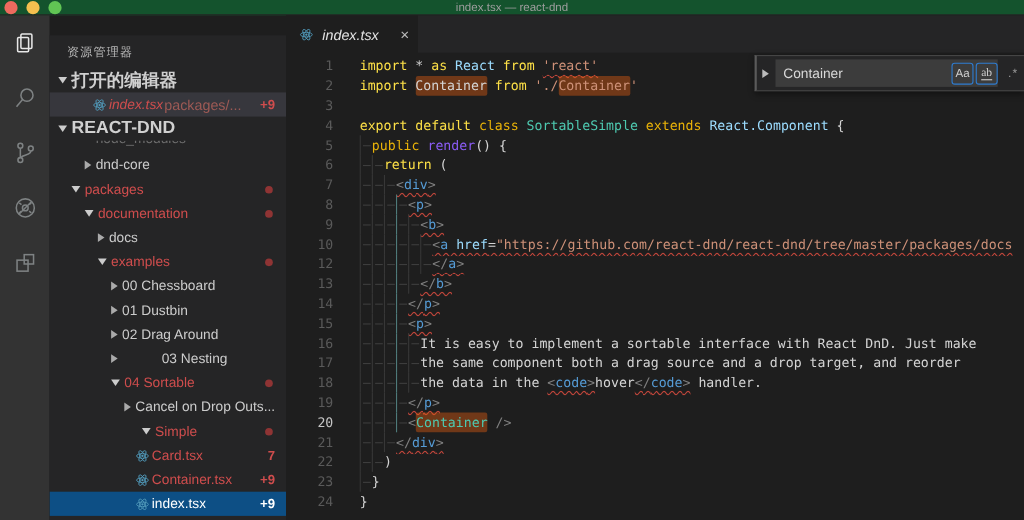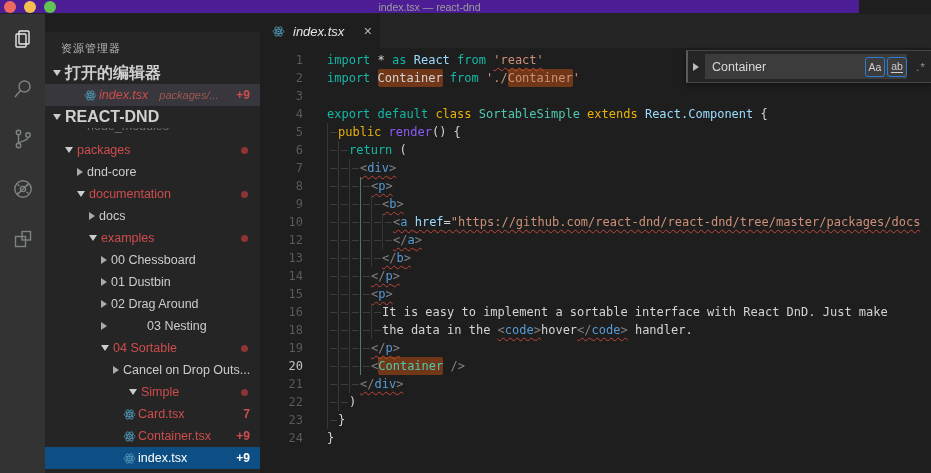--- a/index.html
+++ b/index.html
@@ -4,22 +4,22 @@
 <style>
   * { margin:0; padding:0; box-sizing:border-box; }
   html,body { background:#161616; }
   .app {
     position:relative; width:931px; height:473px; overflow:hidden;
     background:#1e1e1e; font-family:"Liberation Sans", sans-serif;
     -webkit-font-smoothing:antialiased;
   }
   
   .titlebar {
-    position:absolute; top:0; left:0; width:859px; height:14px;
-    background:#4c1d95; border-bottom:1px solid #232323;
+    position:absolute; top:0; left:0; width:931px; height:14px;
+    background:#14532d; border-bottom:1px solid #232323;
   }
   .lights { position:absolute; left:4px; top:1px; display:flex; gap:8px; }
   .light { width:12px; height:12px; border-radius:50%; }
   .light.red { background:#ed6a5e; }
   .light.yellow { background:#f4bf4f; }
   .light.green { background:#61c554; }
   .win-title {
     position:absolute; left:0; right:0; top:0; height:14px; line-height:14px;
     text-align:center; color:#9d9d9d; font-size:10.5px;
   }
@@ -45,21 +45,21 @@
   .row .label { white-space:nowrap; overflow:hidden; }
   .row.err .label { color:#cf4d4d; }
   .row.selected { background:#0d4f85; }
   .row.selected .label, .row.selected .badge { color:#ffffff; }
   .badge { margin-left:auto; margin-right:10px; font-size:12px; color:#cf4d4d; font-weight:bold; }
   .errdot { margin-left:auto; margin-right:12px; width:7px; height:7px; border-radius:50%; background:#8f3434; }
   .clipped { height:11px; overflow:hidden; color:#6f6f6f; }
   .clipped .inner { margin-top:-9px; padding-left:42px; font-size:12.5px; }
   .openrow { background:#37373d; }
   .openrow .label { font-style:italic; color:#cf4d4d; }
-  .openrow .detail { font-style:italic; color:#9e5a55; font-size:11px; margin-left:11px; white-space:nowrap; }
+  .openrow .detail { color:#9e5a55; font-size:13px; margin-left:1px; white-space:nowrap; }
   .fi { flex:none; width:17px; display:flex; justify-content:center; align-items:center; }
   .ts-ic { font-size:8.5px; font-weight:bold; color:#4f9fcf; }
   
   .editor { position:absolute; top:14px; left:260px; width:671px; height:459px; background:#1e1e1e; }
   .tabbar { height:34px; background:#252526; display:flex; }
   .tab {
     width:120px; height:34px; background:#1e1e1e; display:flex; align-items:center;
     padding:0 8px 0 10px; color:#e4e4e4; font-size:13px; gap:6px;
   }
   .tab .lbl { font-style:italic; }
@@ -67,36 +67,36 @@
   
   .find {
     position:absolute; top:36px; right:0; width:245px; height:33px;
     background:#252526; border:1px solid #454545; border-right:none; border-left:2px solid #5a5a5a;
     display:flex; align-items:center; box-shadow:0 2px 6px rgba(0,0,0,.45); z-index:5;
   }
   .find .fold { width:0; height:0; border-style:solid; border-width:4px 0 4px 6px; border-color:transparent transparent transparent #bbbbbb; margin:0 6px 0 5px; }
   .find .input { flex:1; height:25px; background:#3c3c3c; display:flex; align-items:center; padding-left:7px; color:#d8d8d8; font-size:12.5px; }
   .opt { width:20px; height:20px; border:1px solid transparent; border-radius:3px; color:#cfcfcf; font-size:10.5px; display:flex; align-items:center; justify-content:center; margin-left:2px; flex:none; }
   .opt.on { border-color:#2e7cd1; }
-  .opt .ww { border-bottom:1px solid #cfcfcf; padding-bottom:0px; }
+  .opt .ww { border-bottom:1px solid #cfcfcf; padding-bottom:0px;font-family:Liberation Serif, serif; }
   .opt.rx { color:#9a9a9a; font-size:11px; letter-spacing:1px; margin-left:4px; }
   
   .code {
     position:absolute; top:34px; left:0; right:0; bottom:0; overflow:hidden;
     font-family:"DejaVu Sans Mono", monospace; font-size:12px; padding-top:3px;
   }
   .cl { height:18px; line-height:18px; white-space:pre; display:flex; }
   .ln { flex:none; width:43px; text-align:right; color:#5a5a5a; }
   .ln.cur { color:#c6c6c6; }
   .cb { flex:none; margin-left:24px; display:flex; }
   .tab-ws { flex:none; display:inline-block; width:11px; height:18px; border-left:1px solid #373737; position:relative; }
   .tab-ws::after { content:""; position:absolute; left:2px; right:1px; top:9px; height:1px; background:#3d3d3d; }
   .tab-ws.ag { border-left-color:#4e7a7a; }
   .cb span { display:inline-block; }
-  .kw{color:#14b8a6}.kb{color:#eab308}.ty{color:#4EC9B0}.fn{color:#8b5cf6}
+  .kw{color:#fde047}.kb{color:#eab308}.ty{color:#4EC9B0}.fn{color:#8b5cf6}
   .st{color:#CE9178}.va{color:#9CDCFE}.tg{color:#569CD6}.tb{color:#808080}.tx{color:#d4d4d4}
   .q { text-decoration:underline; text-decoration-style:wavy; text-decoration-color:#c0453a; text-decoration-thickness:1px; text-underline-offset:3px; }
   .h { background:rgba(226,92,16,0.42); border-radius:2px; }
 </style>
 </head>
 <body>
 
 <div class="app">
 
   <div class="titlebar">
@@ -173,28 +173,28 @@
         </div>
       </div>
     <div class="sb-section">
       <span class="tw exp"></span>
       <span>REACT-DND</span>
     </div>
     <div class="clipped">
       <div class="inner">node_modules</div>
     </div>
     <div>
+        <div class="row" style="padding-left: 28px;">
+          <span class="tw col"></span>
+          <span class="label">dnd-core</span>
+        </div>
         <div class="row err" style="padding-left: 16px;">
           <span class="tw exp"></span>
           <span class="label">packages</span>
           <span class="errdot"></span>
-        </div>
-        <div class="row" style="padding-left: 28px;">
-          <span class="tw col"></span>
-          <span class="label">dnd-core</span>
         </div>
         <div class="row err" style="padding-left: 28px;">
           <span class="tw exp"></span>
           <span class="label">documentation</span>
           <span class="errdot"></span>
         </div>
         <div class="row" style="padding-left: 40px;">
           <span class="tw col"></span>
           <span class="label">docs</span>
         </div>
@@ -324,20 +324,21 @@
         <div class="cl"><span class="ln">6</span><span class="cb"><span class="tab-ws"></span><span class="tab-ws"></span><span class="kw">return </span><span class="tx">(</span></span></div>
         <div class="cl"><span class="ln">7</span><span class="cb"><span class="tab-ws"></span><span class="tab-ws"></span><span class="tab-ws"></span><span class="tb q">&lt;</span><span class="tg q">div</span><span class="tb q">&gt;</span></span></div>
         <div class="cl"><span class="ln">8</span><span class="cb"><span class="tab-ws"></span><span class="tab-ws"></span><span class="tab-ws"></span><span class="tab-ws ag"></span><span class="tb q">&lt;</span><span class="tg q">p</span><span class="tb q">&gt;</span></span></div>
         <div class="cl"><span class="ln">9</span><span class="cb"><span class="tab-ws"></span><span class="tab-ws"></span><span class="tab-ws"></span><span class="tab-ws ag"></span><span class="tab-ws"></span><span class="tb q">&lt;</span><span class="tg q">b</span><span class="tb q">&gt;</span></span></div>
         <div class="cl"><span class="ln">10</span><span class="cb"><span class="tab-ws"></span><span class="tab-ws"></span><span class="tab-ws"></span><span class="tab-ws ag"></span><span class="tab-ws"></span><span class="tab-ws"></span><span class="tb q">&lt;</span><span class="tg q">a </span><span class="va q">href</span><span class="tx q">=</span><span class="st q">"https://github.com/react-dnd/react-dnd/tree/master/packages/docs</span></span></div>
         <div class="cl"><span class="ln">12</span><span class="cb"><span class="tab-ws"></span><span class="tab-ws"></span><span class="tab-ws"></span><span class="tab-ws ag"></span><span class="tab-ws"></span><span class="tab-ws"></span><span class="tb q">&lt;/</span><span class="tg q">a</span><span class="tb q">&gt;</span></span></div>
         <div class="cl"><span class="ln">13</span><span class="cb"><span class="tab-ws"></span><span class="tab-ws"></span><span class="tab-ws"></span><span class="tab-ws ag"></span><span class="tab-ws"></span><span class="tb q">&lt;/</span><span class="tg q">b</span><span class="tb q">&gt;</span></span></div>
         <div class="cl"><span class="ln">14</span><span class="cb"><span class="tab-ws"></span><span class="tab-ws"></span><span class="tab-ws"></span><span class="tab-ws ag"></span><span class="tb q">&lt;/</span><span class="tg q">p</span><span class="tb q">&gt;</span></span></div>
         <div class="cl"><span class="ln">15</span><span class="cb"><span class="tab-ws"></span><span class="tab-ws"></span><span class="tab-ws"></span><span class="tab-ws ag"></span><span class="tb q">&lt;</span><span class="tg q">p</span><span class="tb q">&gt;</span></span></div>
         <div class="cl"><span class="ln">16</span><span class="cb"><span class="tab-ws"></span><span class="tab-ws"></span><span class="tab-ws"></span><span class="tab-ws ag"></span><span class="tab-ws"></span><span class="tx">It is easy to implement a sortable interface with React DnD. Just make</span></span></div>
+        <div class="cl"><span class="ln">17</span><span class="cb"><span class="tab-ws"></span><span class="tab-ws"></span><span class="tab-ws"></span><span class="tab-ws ag"></span><span class="tab-ws"></span><span class="tx">the same component both a drag source and a drop target, and reorder</span></span></div>
         <div class="cl"><span class="ln">18</span><span class="cb"><span class="tab-ws"></span><span class="tab-ws"></span><span class="tab-ws"></span><span class="tab-ws ag"></span><span class="tab-ws"></span><span class="tx">the data in the </span><span class="tb q">&lt;</span><span class="tg q">code</span><span class="tb q">&gt;</span><span class="tx">hover</span><span class="tb q">&lt;/</span><span class="tg q">code</span><span class="tb q">&gt;</span><span class="tx"> handler.</span></span></div>
         <div class="cl"><span class="ln">19</span><span class="cb"><span class="tab-ws"></span><span class="tab-ws"></span><span class="tab-ws"></span><span class="tab-ws ag"></span><span class="tb q">&lt;/</span><span class="tg q">p</span><span class="tb q">&gt;</span></span></div>
         <div class="cl"><span class="ln cur">20</span><span class="cb"><span class="tab-ws"></span><span class="tab-ws"></span><span class="tab-ws"></span><span class="tab-ws ag"></span><span class="tb">&lt;</span><span class="ty h">Container</span><span class="tb"> /&gt;</span></span></div>
         <div class="cl"><span class="ln">21</span><span class="cb"><span class="tab-ws"></span><span class="tab-ws"></span><span class="tab-ws"></span><span class="tb q">&lt;/</span><span class="tg q">div</span><span class="tb q">&gt;</span></span></div>
         <div class="cl"><span class="ln">22</span><span class="cb"><span class="tab-ws"></span><span class="tab-ws"></span><span class="tx">)</span></span></div>
         <div class="cl"><span class="ln">23</span><span class="cb"><span class="tab-ws"></span><span class="tx">}</span></span></div>
         <div class="cl"><span class="ln">24</span><span class="cb"><span class="tx">}</span></span></div>
       </div>
   </div>
 

